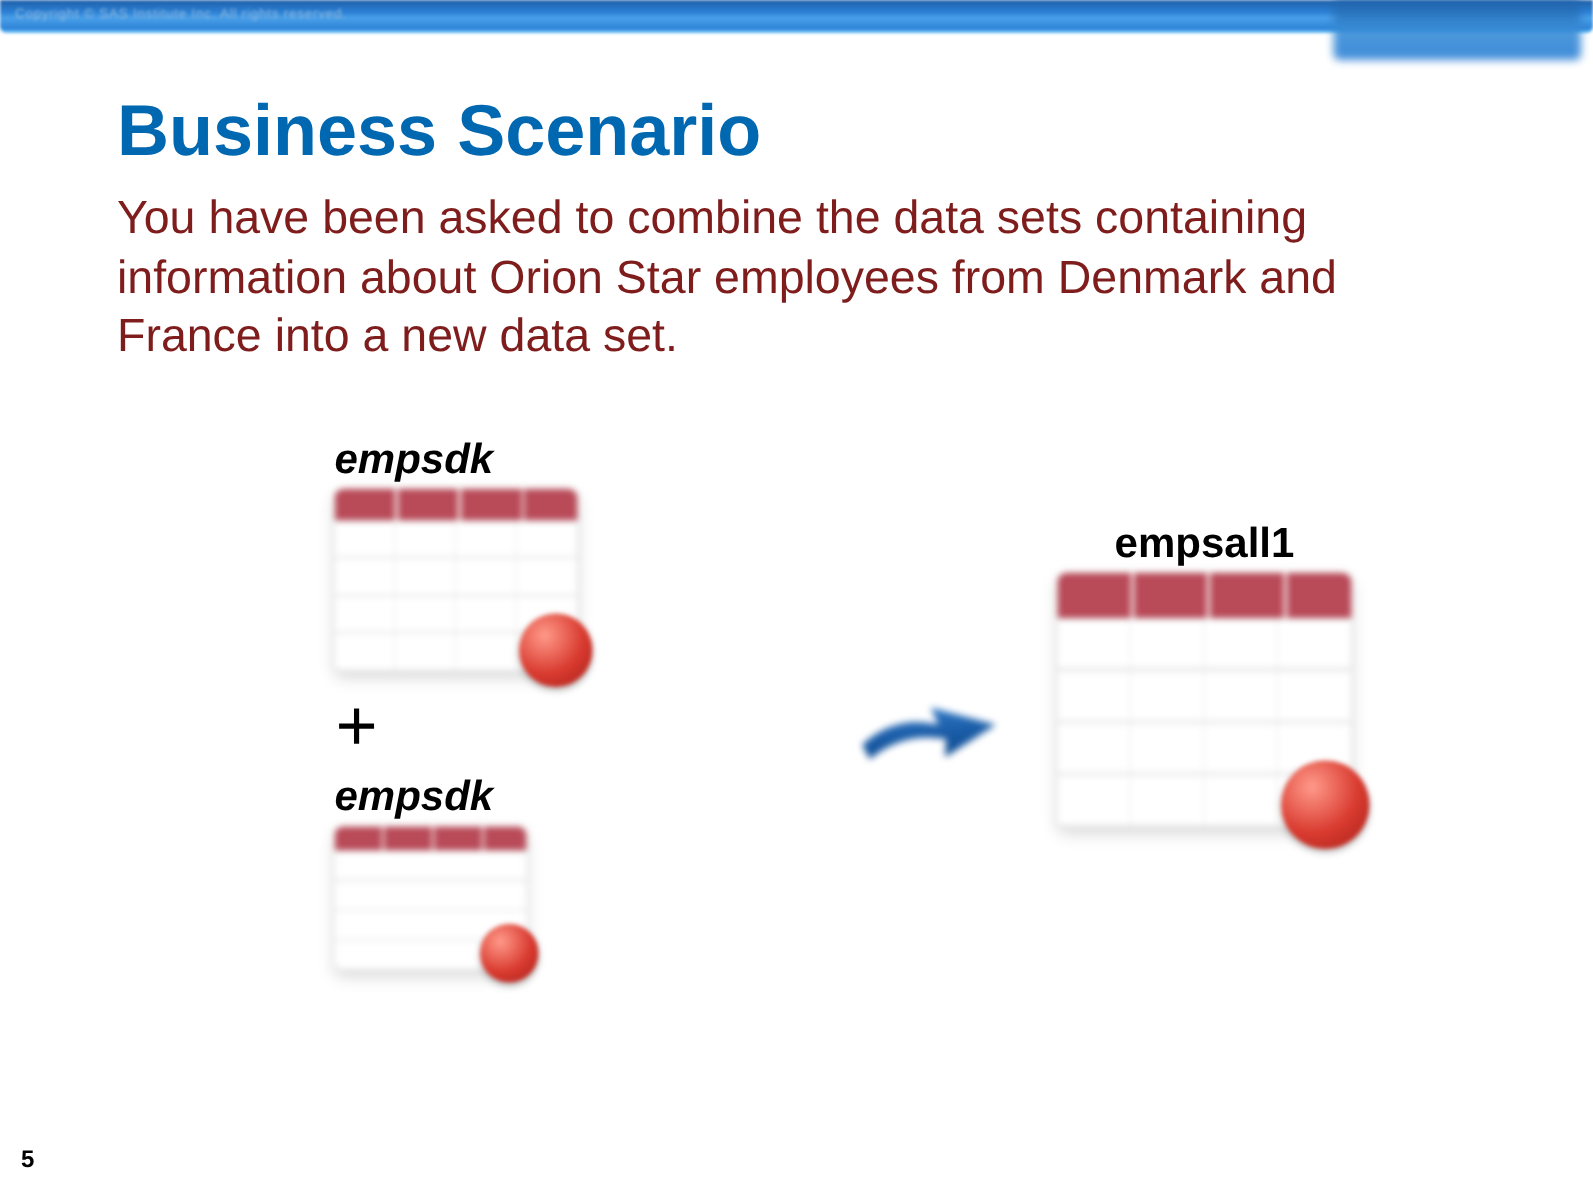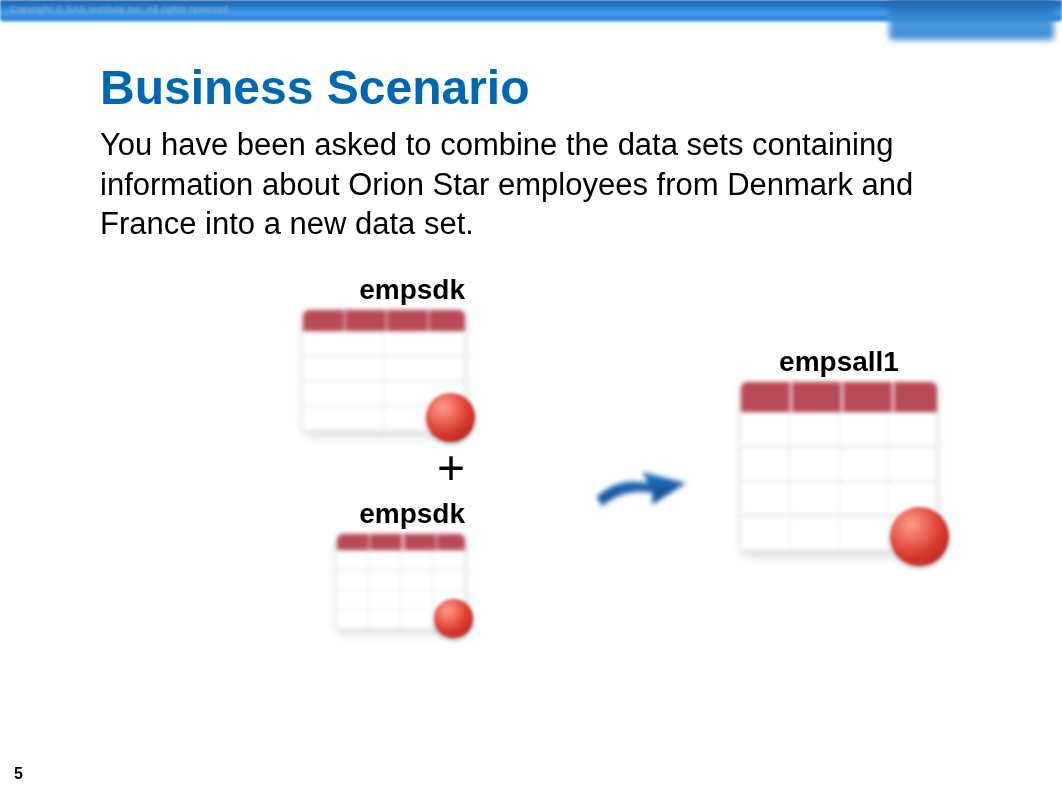--- a/index.html
+++ b/index.html
@@ -40,47 +40,48 @@
     position: absolute;
     top: 4px;
     left: 10px;
     font-size: 9px;
     color: #8fb8e0;
     filter: blur(1px);
     letter-spacing: 0.5px;
   }
 
   .slide {
-    padding: 18px 70px 0 100px;
+    padding: 18px 70px 0 78px;
   }
   .title {
     color: #0067b1;
     font-size: 48px;
     font-weight: bold;
     margin-bottom: 10px;
   }
   .body-text {
-    color: #000000;
+    color: #7f1d1d;
     font-size: 31px;
     line-height: 1.28;
     margin-bottom: 30px;
     max-width: 900px;
   }
 
   .diagram {
     position: relative;
     width: 100%;
     height: 440px;
   }
   .group-left {
     position: absolute;
     left: 145px;
-    top: 0;
+    top: 16px;
     width: 220px;
-    text-align: right;
+    text-align: left;
+    font-style: italic;
   }
   .ds-label {
     font-size: 28px;
     font-weight: bold;
     color: #000;
     margin-bottom: 4px;
   }
   .plus {
     font-size: 48px;
     font-weight: 400;
@@ -134,21 +135,21 @@
     position: absolute;
     left: 490px;
     top: 188px;
     width: 100px;
     height: 50px;
   }
   .arrow svg { filter: blur(2.5px); }
 
   .group-right {
     position: absolute;
-    left: 624px;
+    left: 610px;
     top: 72px;
     width: 230px;
     text-align: center;
   }
 
   .page-num {
     position: absolute;
     left: 14px;
     bottom: 14px;
     font-size: 16px;

